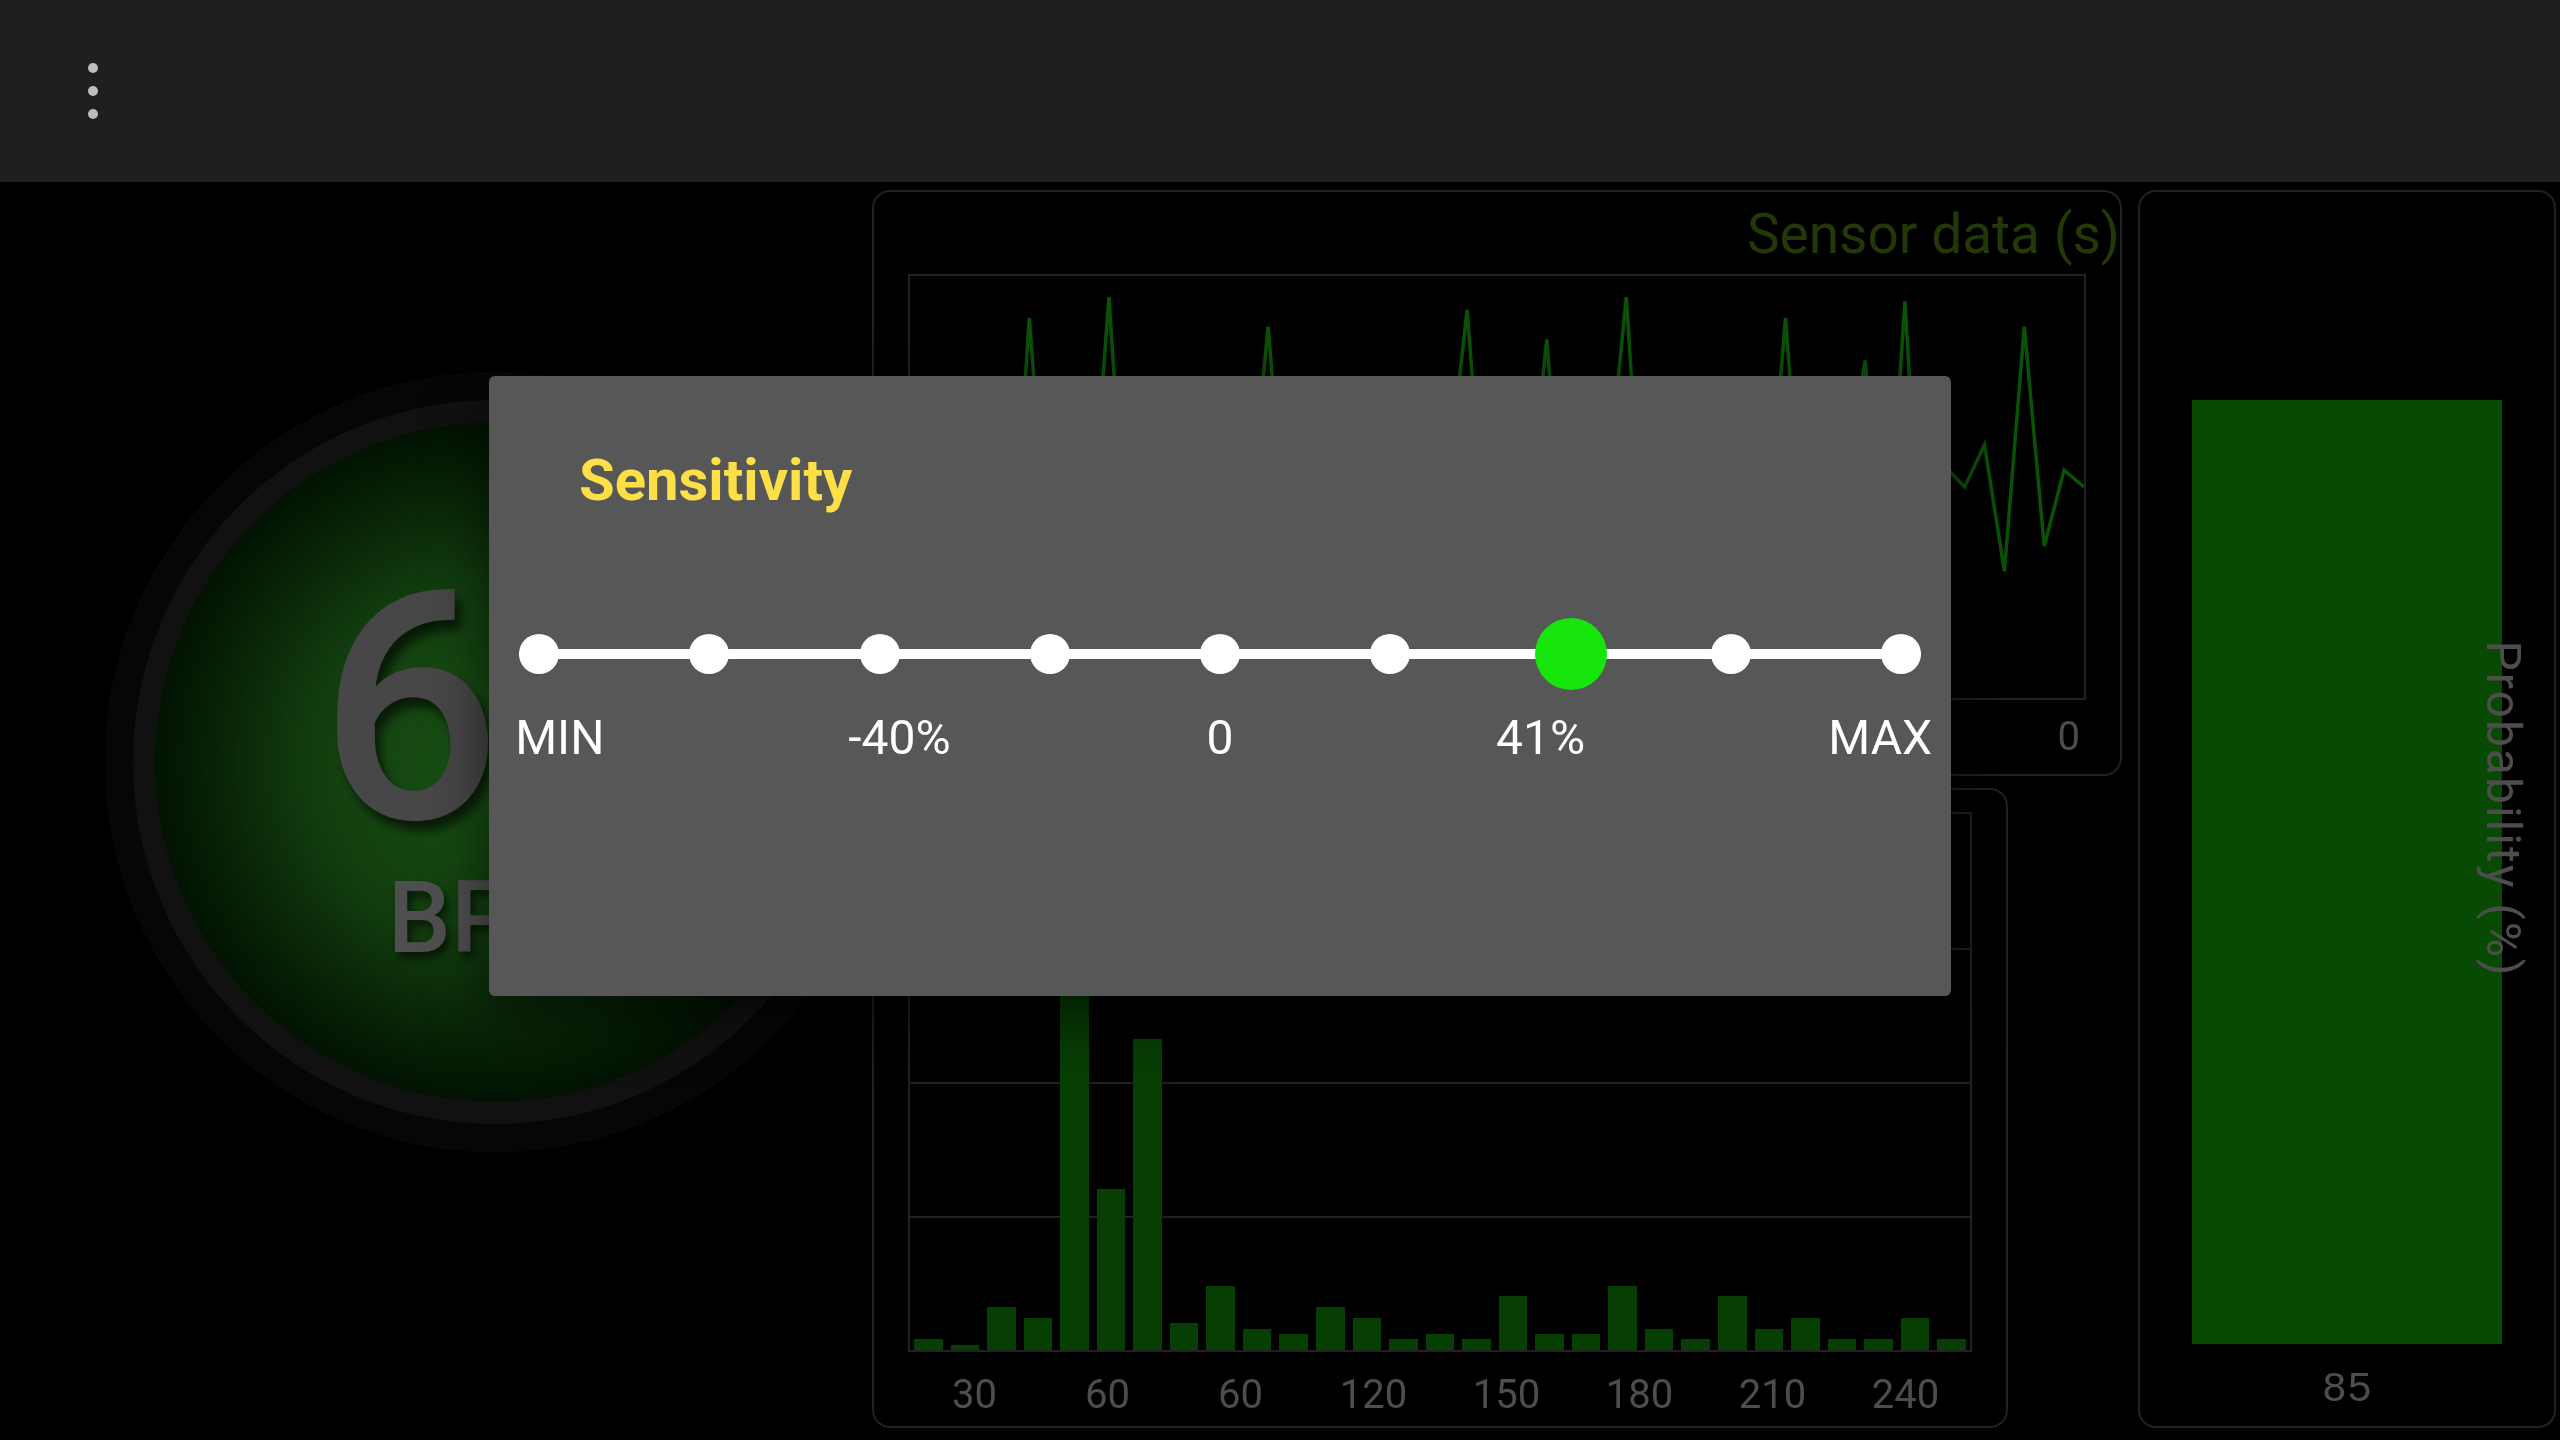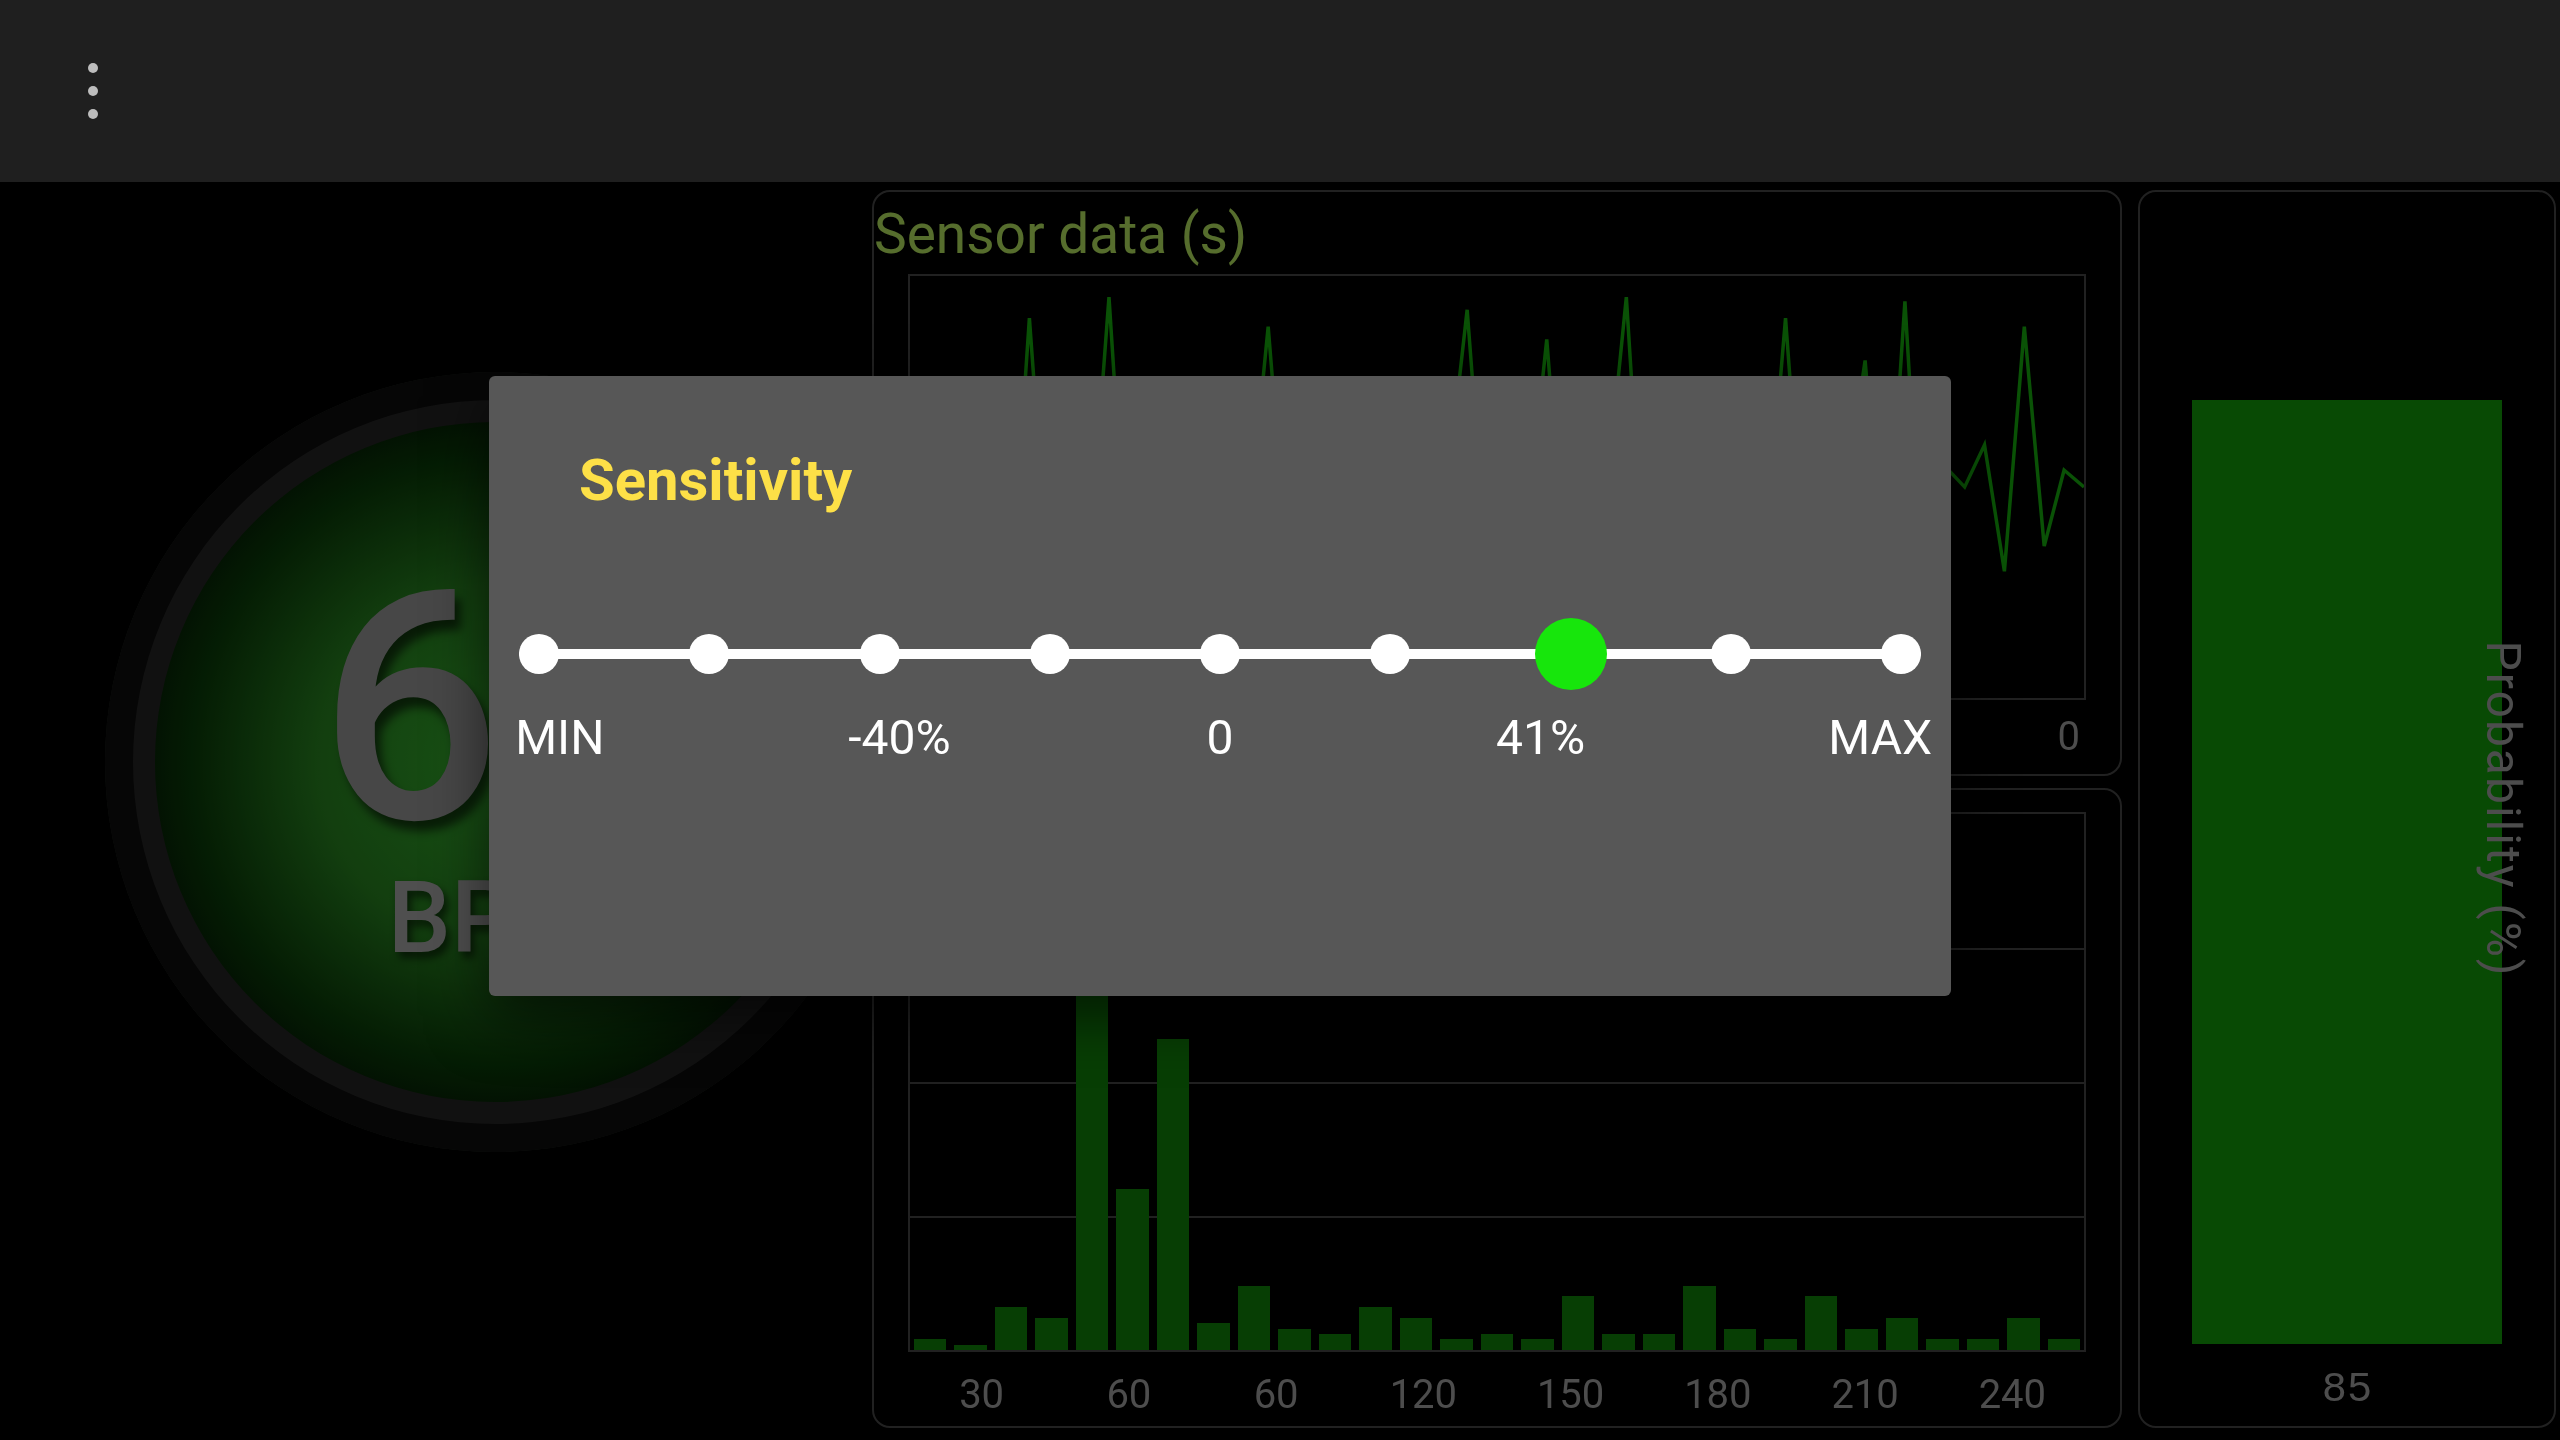--- a/index.html
+++ b/index.html
@@ -82,27 +82,27 @@
     margin-top: -10px;
   }
 
   
   .panel {
     position: absolute;
     border: 2px solid #4a4a4a;
     border-radius: 18px;
   }
   .panel-sensor   { left: 872px;  top: 8px;  width: 1250px; height: 586px; }
-  .panel-hist     { left: 872px;  top: 606px; width: 1250px; height: 640px; }
+  .panel-hist     { left: 872px;  top: 606px; width: 1136px; height: 640px; }
   .panel-prob     { left: 2138px; top: 8px;  width: 418px;  height: 1238px; }
 
   .panel-title {
-    text-align: left;
+    text-align: right;
     font-size: 55px;
-    color: #bef264;
+    color: #4d7c0f;
     margin-top: 10px;
   }
   .plot-area {
     position: absolute;
     left: 34px; right: 34px; top: 82px; bottom: 74px;
     border: 2px solid #4a4a4a;
   }
   .panel-hist .plot-area { top: 22px; }
   .axis-label {
     position: absolute;

